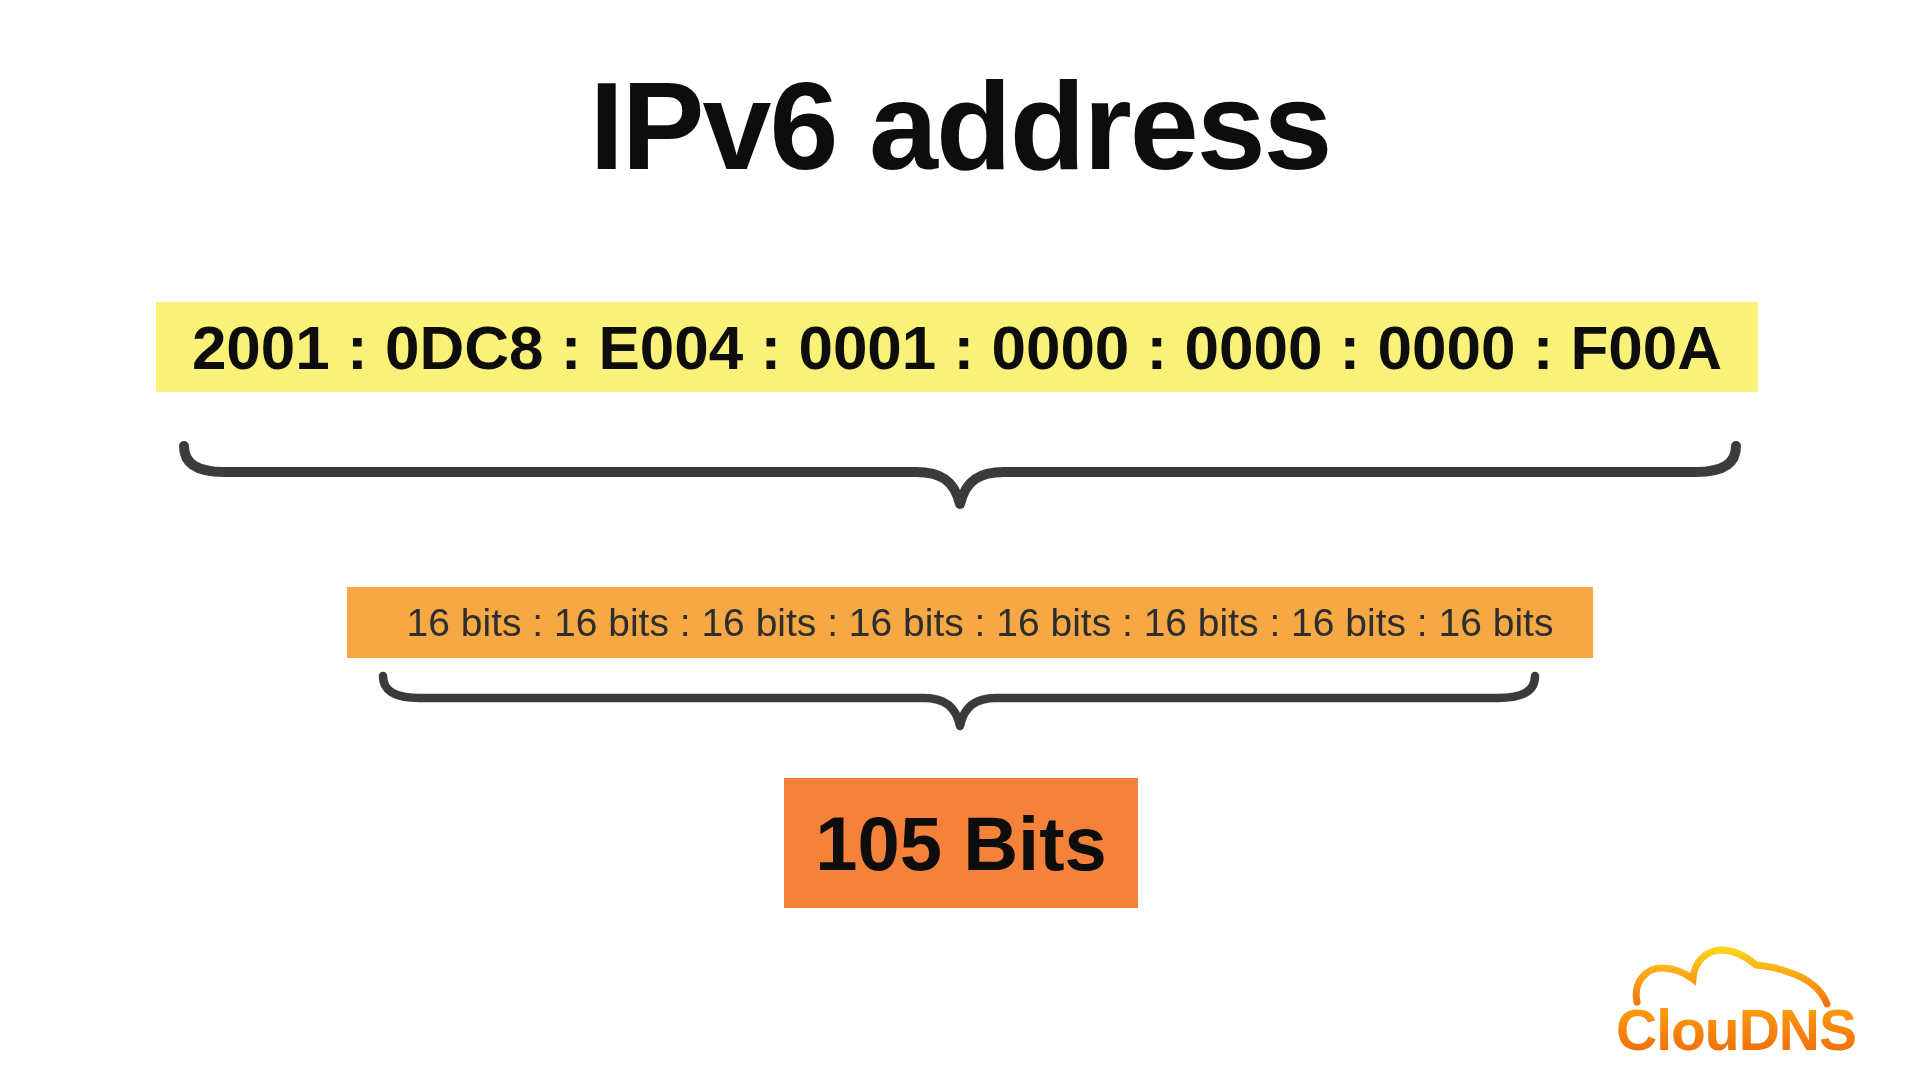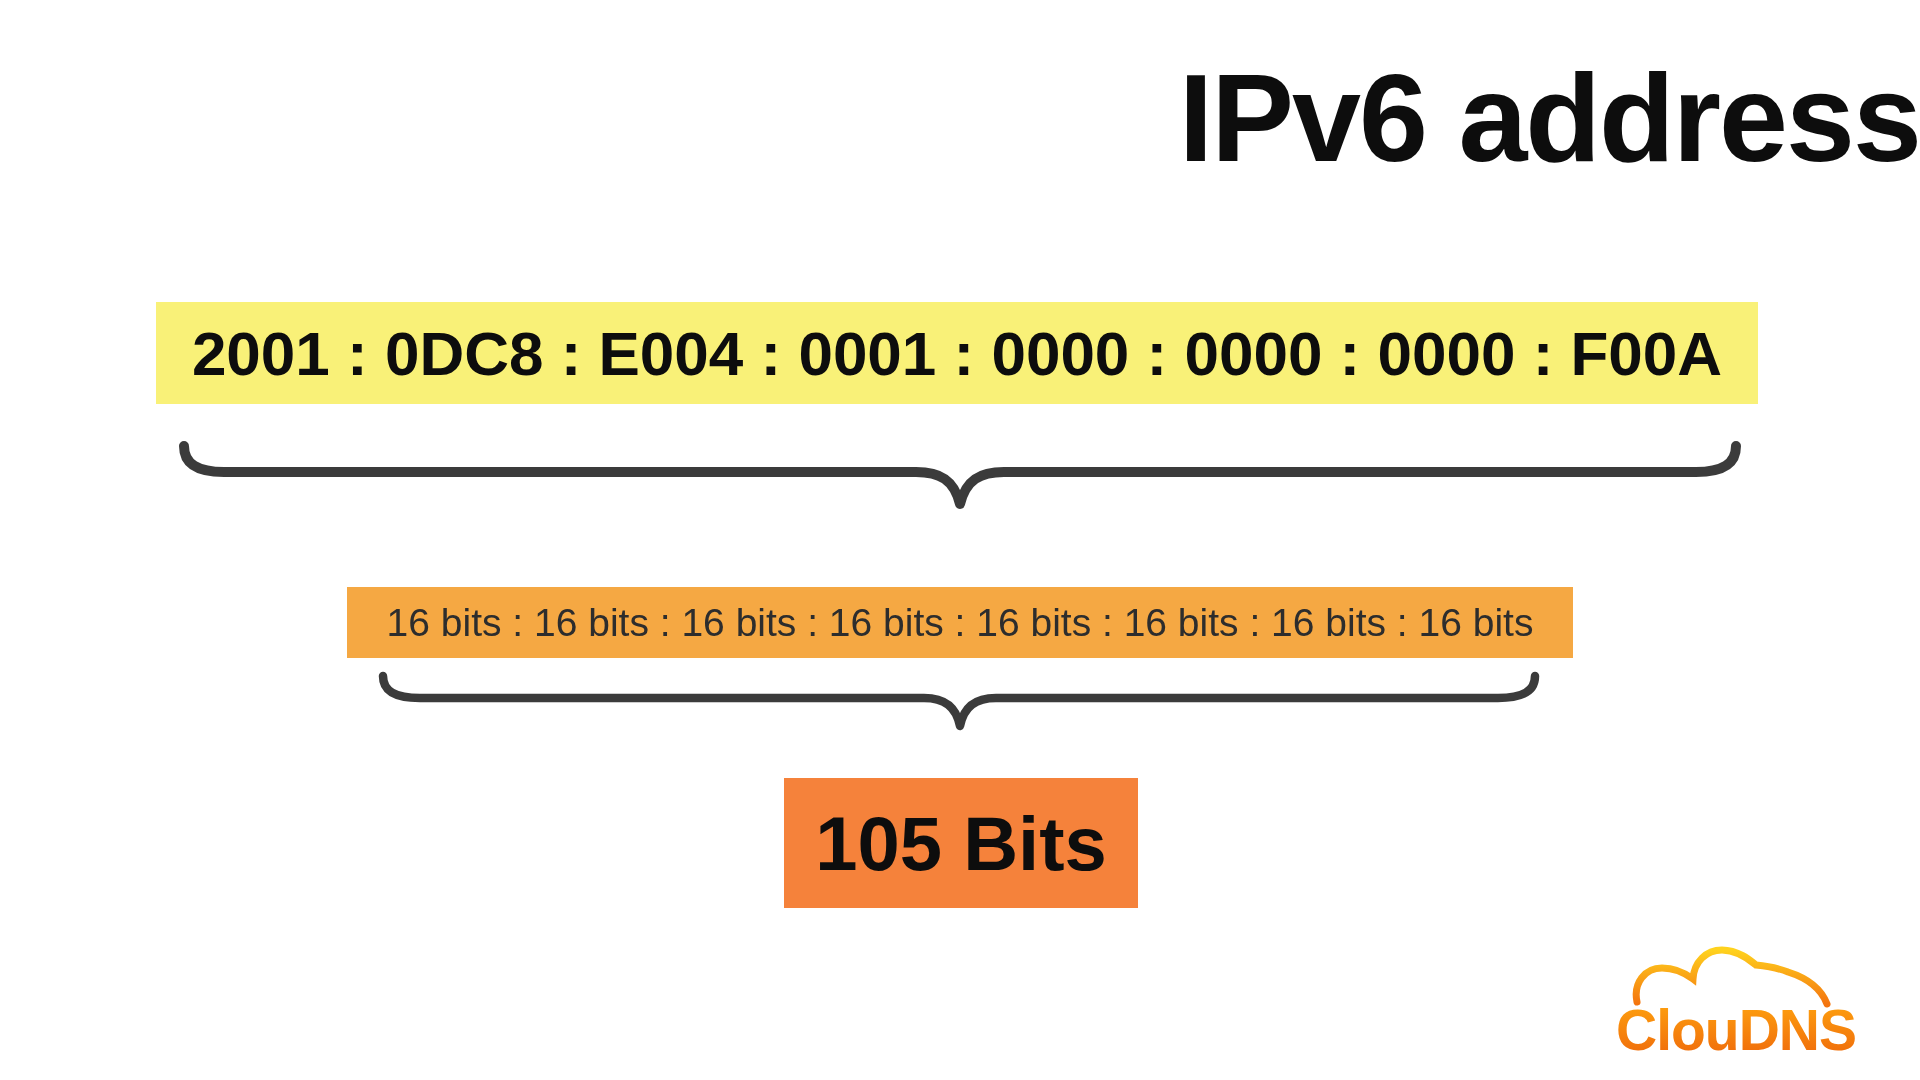--- a/index.html
+++ b/index.html
@@ -3,39 +3,40 @@
 <meta charset="utf-8">
 <style>
   html,body{margin:0;padding:0;}
   body{
     width:1920px;height:1080px;position:relative;overflow:hidden;
     background:#ffffff;
     font-family:"Liberation Sans", sans-serif;
   }
   .abs{position:absolute;}
   .page-title{
-    left:0;right:0;top:56px;
-    text-align:right;
+    left:0;right:0;top:64px;
+    text-align:center;
     font-size:124px;font-weight:bold;letter-spacing:-2px;
     color:var(--text-dark);
     line-height:1.0;
   }
   .address-box{
-    left:156px;top:302px;width:1602px;height:102px;
+    left:156px;top:302px;width:1602px;height:90px;
     background:var(--address-bg);
     display:flex;align-items:center;justify-content:center;
     font-size:62px;font-weight:bold;color:var(--text-dark);
     white-space:nowrap;
   }
   .bits-box{
     left:347px;top:587px;width:1226px;height:71px;
     background:var(--bits-bg);
     display:flex;align-items:center;justify-content:center;
     font-size:39px;font-weight:normal;color:var(--text-mid);
     white-space:nowrap;
+    padding-left:20px;
   }
   .total-box{
     left:784px;top:778px;width:354px;height:130px;
     background:var(--total-bg);
     display:flex;align-items:center;justify-content:center;
     font-size:76px;font-weight:bold;color:var(--text-dark);
     white-space:nowrap;
   }
   .brace-path{
     stroke:var(--brace);

